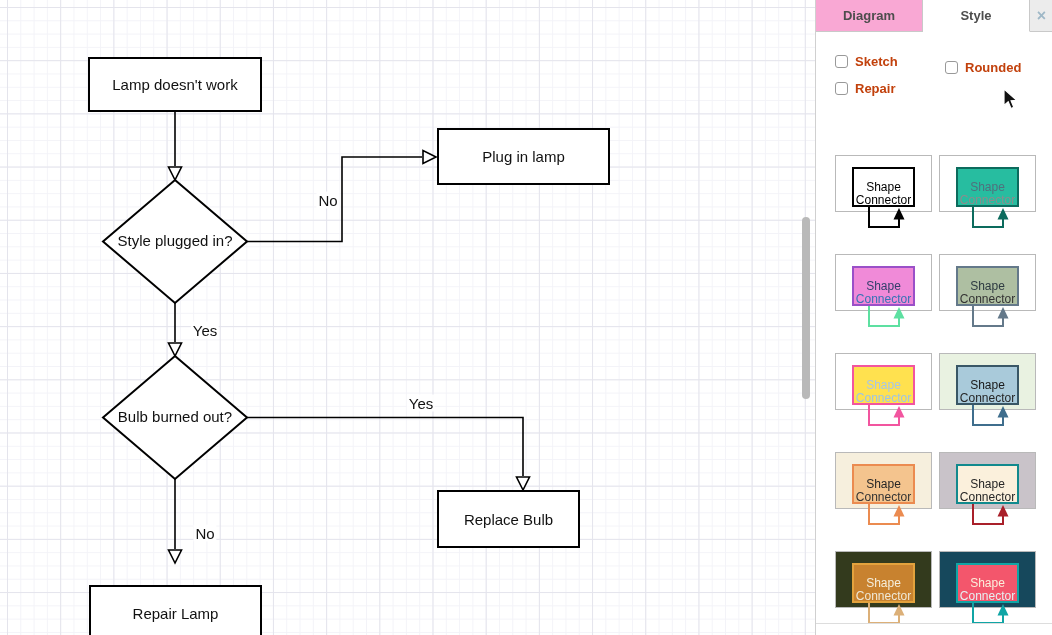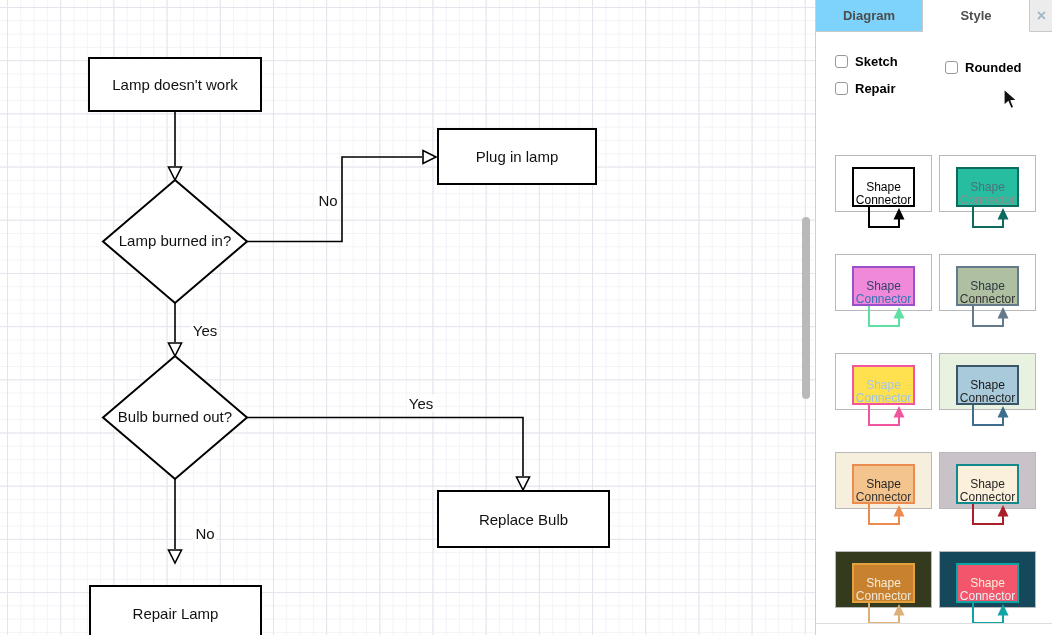--- a/index.html
+++ b/index.html
@@ -13,22 +13,22 @@
       linear-gradient(to right, #e4e4ec 1px, transparent 1px),
       linear-gradient(to bottom, #e4e4ec 1px, transparent 1px),
       linear-gradient(to right, #f3f3f8 1px, transparent 1px),
       linear-gradient(to bottom, #f3f3f8 1px, transparent 1px);
     background-size: 53.2px 53.2px, 53.2px 53.2px, 13.3px 13.3px, 13.3px 13.3px;
     background-position: 7px 7px; }
   #edges { position:absolute; left:0; top:0; }
   .node { position:absolute; background:#fff; border:2px solid #000; display:flex;
     align-items:center; justify-content:center; font-size:15px; color:#111; text-align:center; }
   #node-lamp  { left:88px;  top:57px;  width:174px; height:55px; }
-  #node-plug  { left:437px; top:128px; width:160px; height:57px; }
-  #node-replace { left:437px; top:490px; width:173px; height:58px; }
+  #node-plug  { left:437px; top:128px; width:173px; height:57px; }
+  #node-replace { left:437px; top:490px; width:143px; height:58px; }
   #node-repair  { left:89px;  top:585px; width:173px; height:57px; }
   .diamond-label { position:absolute; width:120px; text-align:center; font-size:15px;
     color:#111; line-height:1.35; transform:translate(-50%,-50%); }
   #dlabel-1 { left:175px; top:241px; }
   #dlabel-2 { left:175px; top:417px; }
   .edge-label { position:absolute; transform:translate(-50%,-50%); font-size:15px; color:#111;
     background:rgba(255,255,255,.9); padding:0 2px; }
   #elabel-no1  { left:328px; top:200px; }
   #elabel-yes1 { left:205px; top:330px; }
   #elabel-yes2 { left:421px; top:403px; }
@@ -36,34 +36,34 @@
 
   
   #v-scrollbar { position:absolute; left:802px; top:217px; width:8px; height:182px;
     background:#b9b9b9; border-radius:4px; }
 
   
   #panel { position:absolute; left:815px; top:0; width:237px; height:635px; background:#fff;
     border-left:1px solid #d0d0d0; }
   #tabbar { position:absolute; left:0; top:0; width:237px; height:32px; display:flex; }
   .tab { width:107px; height:32px; display:flex; align-items:center; justify-content:center;
-    font-size:13px; font-weight:bold; color:#4d4d4d; background:#7dd3fc;
+    font-size:13px; font-weight:bold; color:#4d4d4d; background:#f9a8d4;
     border-bottom:1px solid #c9c9c9; border-right:1px solid #c9c9c9; cursor:pointer; }
   .tab.active { background:#fff; border-bottom:1px solid transparent; }
   #tab-close-area { flex:1; background:#ececec; border-bottom:1px solid #c9c9c9;
     display:flex; align-items:center; justify-content:center; }
   #panel-close { color:#9fb8c7; font-size:16px; font-weight:bold; cursor:pointer; line-height:1; }
 
   #checkbox-area { position:absolute; left:19px; top:52px; width:210px; }
   .cb-row { position:absolute; display:flex; align-items:center; gap:7px; }
   #cb-sketch  { left:0;   top:2px; }
   #cb-rounded { left:110px; top:8px; }
   #cb-curved  { left:0;   top:29px; }
   .checkbox { width:13px; height:13px; border:1px solid #999; border-radius:3px; background:#fff; }
-  .cb-label { font-size:13px; font-weight:bold; color:#000000; }
+  .cb-label { font-size:13px; font-weight:bold; color:#c2410c; }
 
   #preset-grid { position:absolute; left:19px; top:123px; width:208px;
     display:grid; grid-template-columns:97px 97px; grid-auto-rows:89px; column-gap:7px; row-gap:10px; }
   .preset-card { position:relative; border:1px solid #b9b9b9; cursor:pointer;margin-top:32px; }
   .preset-shape { position:absolute; left:16px; top:11px; width:63px; height:40px;
     border:2px solid #000; display:flex; align-items:center; justify-content:center; font-size:12px; }
   .preset-conn-svg { position:absolute; left:22px; top:51px; }
   .preset-conn-label { position:absolute; left:0; bottom:4px; width:100%; text-align:center; font-size:12px; }
 
   #panel-divider { position:absolute; left:0; top:623px; width:237px; border-top:1px solid #ddd; }
@@ -96,21 +96,21 @@
         <polygon points="175,180 247,241.5 175,303 103,241.5"></polygon>
         <polygon points="175,356 247,417.5 175,479 103,417.5"></polygon>
       </g>
     </svg>
 
     <div class="node" id="node-lamp">Lamp doesn't work</div>
     <div class="node" id="node-plug">Plug in lamp</div>
     <div class="node" id="node-replace">Replace Bulb</div>
     <div class="node" id="node-repair">Repair Lamp</div>
 
-    <div class="diamond-label" id="dlabel-1">Lamp burned in?</div>
+    <div class="diamond-label" id="dlabel-1">Style plugged in?</div>
     <div class="diamond-label" id="dlabel-2">Bulb burned out?</div>
 
     <div class="edge-label" id="elabel-no1">No</div>
     <div class="edge-label" id="elabel-yes1">Yes</div>
     <div class="edge-label" id="elabel-yes2">Yes</div>
     <div class="edge-label" id="elabel-no2">No</div>
   </div>
 
   <div id="v-scrollbar"></div>
 

